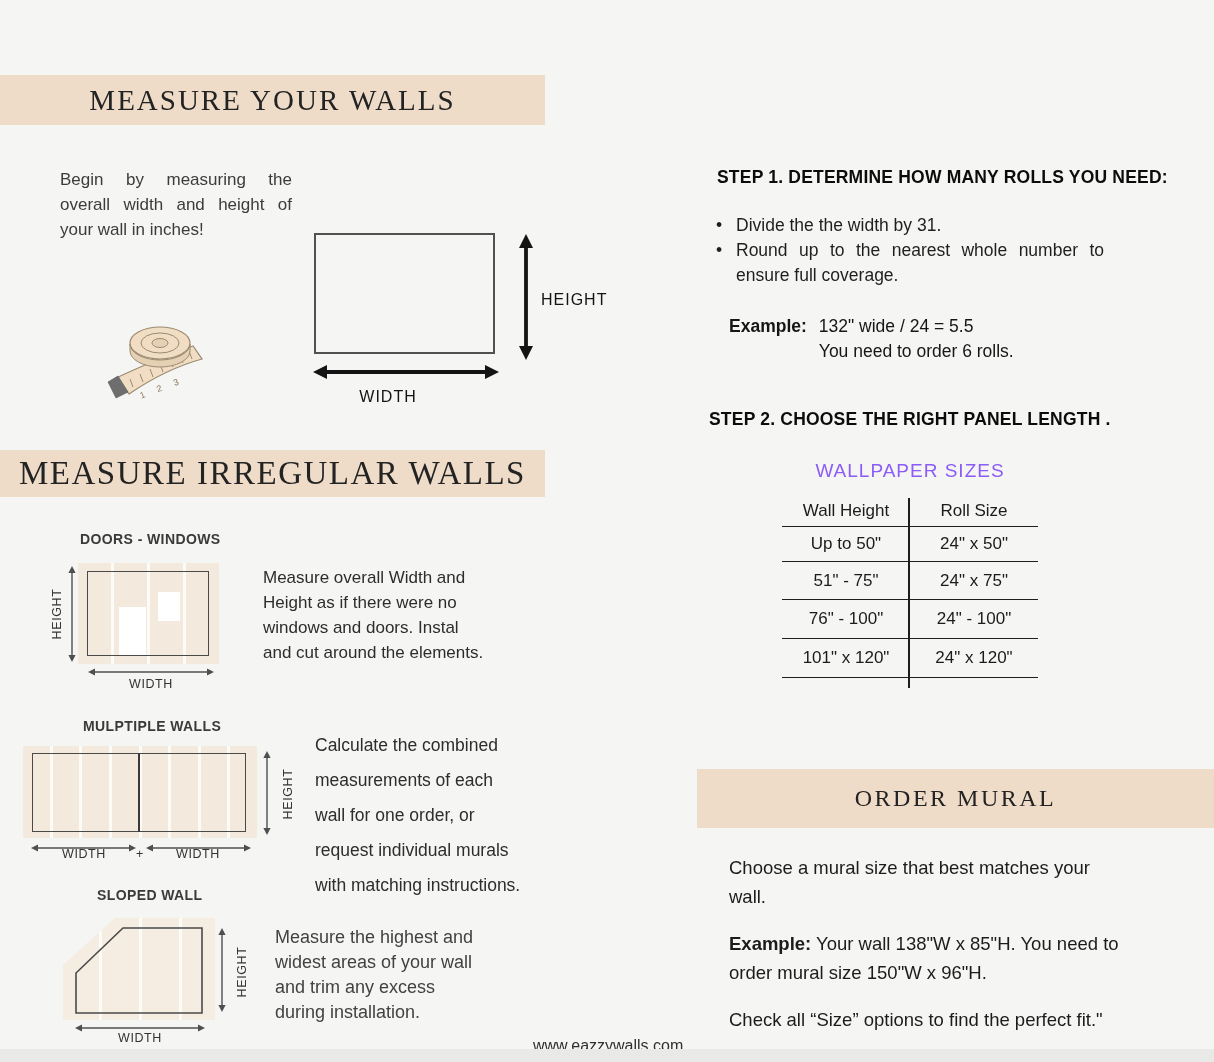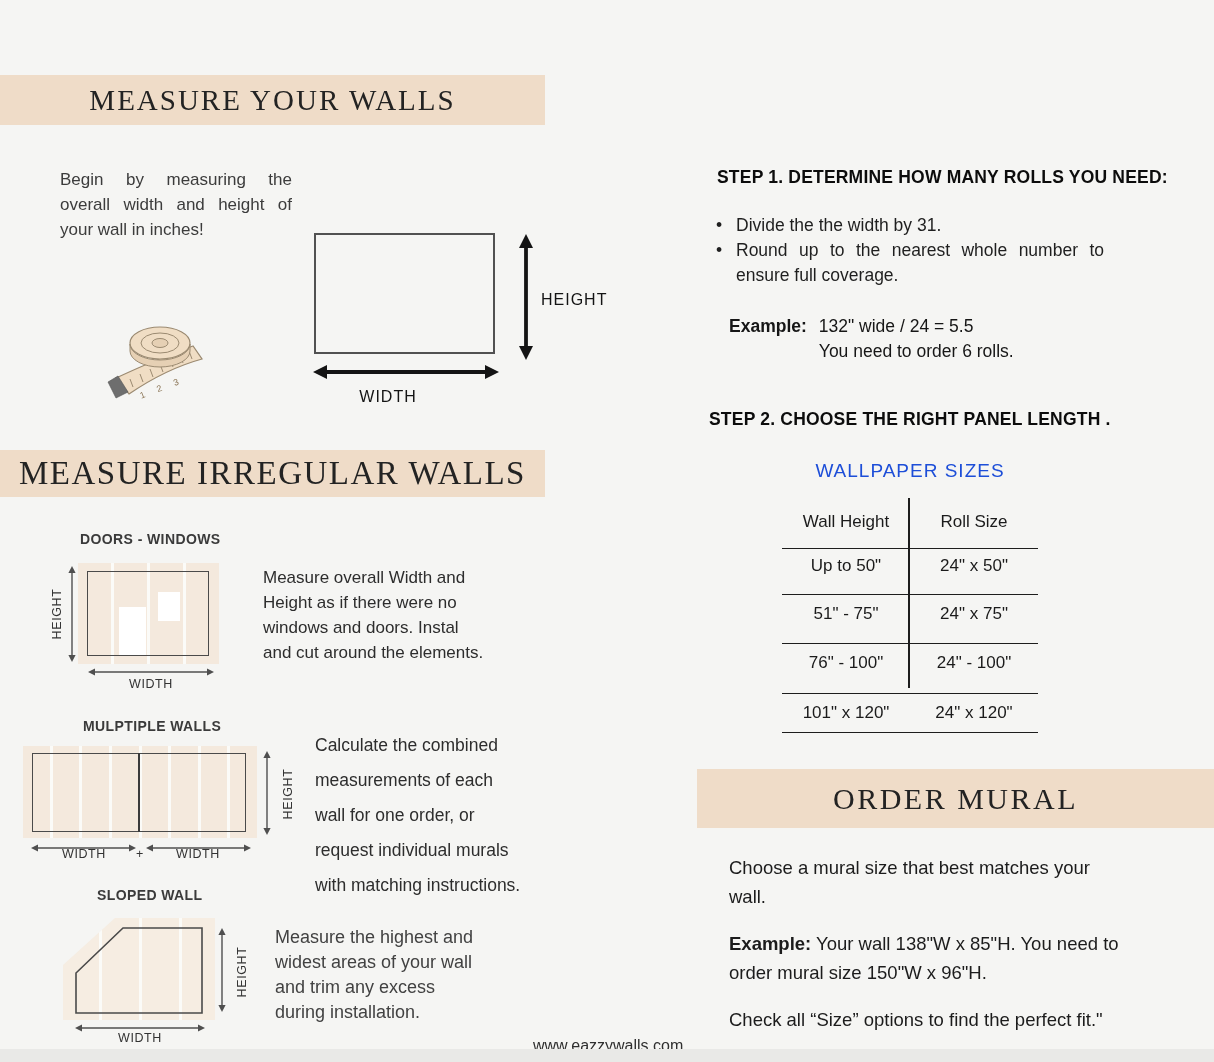--- a/index.html
+++ b/index.html
@@ -14,21 +14,21 @@
 
   
   .banner {
     position:absolute; background:#efdcc8; color:#232323;
     display:flex; align-items:center; justify-content:center;
     font-family:"Liberation Serif", serif; font-weight:400;
   }
   .b-measure   { left:0;     top:75px;  width:545px; height:50px; font-size:29px; letter-spacing:2px; }
   .b-irregular { left:0;     top:450px; width:545px; height:47px; font-size:33px; letter-spacing:1.5px; }
   .b-wallpaper { left:675px; top:73px;  width:539px; height:54px; font-size:30px; letter-spacing:2.5px; }
-  .b-mural     { left:697px; top:769px; width:517px; height:59px; font-size:30px; letter-spacing:2.5px; }
+  .b-mural     { left:697px; top:769px; width:517px; height:59px; font-size:24px; letter-spacing:2.5px; }
 
   
   .intro    { left:60px; top:167px; width:232px; font-size:17px; line-height:25px; text-align:justify; color:#3c3c3c; }
   .remember { left:60px; top:266px; font-size:17px; line-height:25px; color:#3c3c3c; white-space:pre-line; }
 
   .tape { left:96px; top:316px; }
 
   .wall-rect { left:314px; top:233px; width:181px; height:121px; border:2px solid #515151; }
   .arrow-v-thick { left:516px; top:234px; }
   .arrow-h-thick { left:313px; top:362px; }
@@ -82,24 +82,24 @@
   .step2-h { left:703px; top:409px; width:475px;margin-left:6px; }
 
   .bullets { left:714px; top:213px; width:390px; list-style:none; }
   .bullets li { position:relative; padding-left:22px; font-size:17.5px; line-height:25px; color:#1f1f1f; }
   .bullets li::before { content:"\2022"; position:absolute; left:2px; top:0; }
   .li-justify { text-align:justify; }
 
   .example1 { left:729px; top:314px; display:flex; font-size:17.5px; line-height:25px; color:#161616; }
   .example1 .ex-label { font-weight:bold; margin-right:12px; }
 
-  .table-title { left:782px; top:460px; width:256px; text-align:center; font-size:19px; letter-spacing:1px; color:#1d4ed8; }
+  .table-title { left:782px; top:460px; width:256px; text-align:center; font-size:19px; letter-spacing:1px; color:#8b5cf6; }
 
   .wtable { left:782px; top:495px; width:256px; border-bottom:1.6px solid #1d1d1d; }
-  .wtable .trow { display:flex; border-top:1.6px solid #1d1d1d;margin-top:11px; }
+  .wtable .trow { display:flex; border-top:1.6px solid #1d1d1d; }
   .wtable .trow.first { border-top:none; }
   .wtable .tcell { width:50%; display:flex; align-items:center; justify-content:center; font-size:17px; color:#1b1b1b; }
   .h-hdr { height:31px; } .h-r1 { height:35px; } .h-r2 { height:38px; } .h-r3 { height:39px; } .h-r4 { height:39px; }
   .wtable .vline { position:absolute; left:126px; top:3px; width:2px; height:190px; background:#1d1d1d; }
 
   .mural-intro   { left:729px; top:853px;  width:430px; font-size:18.5px; line-height:29px; color:#1c1c1c; white-space:pre-line; }
   .mural-example { left:729px; top:929px;  width:460px; font-size:18.5px; line-height:29px; color:#1c1c1c; }
   .mural-example .ex-label { font-weight:bold; }
   .mural-example .ex-text  { white-space:pre-line; }
   .mural-note    { left:729px; top:1009px; width:480px; font-size:18.5px; color:#1c1c1c; }

